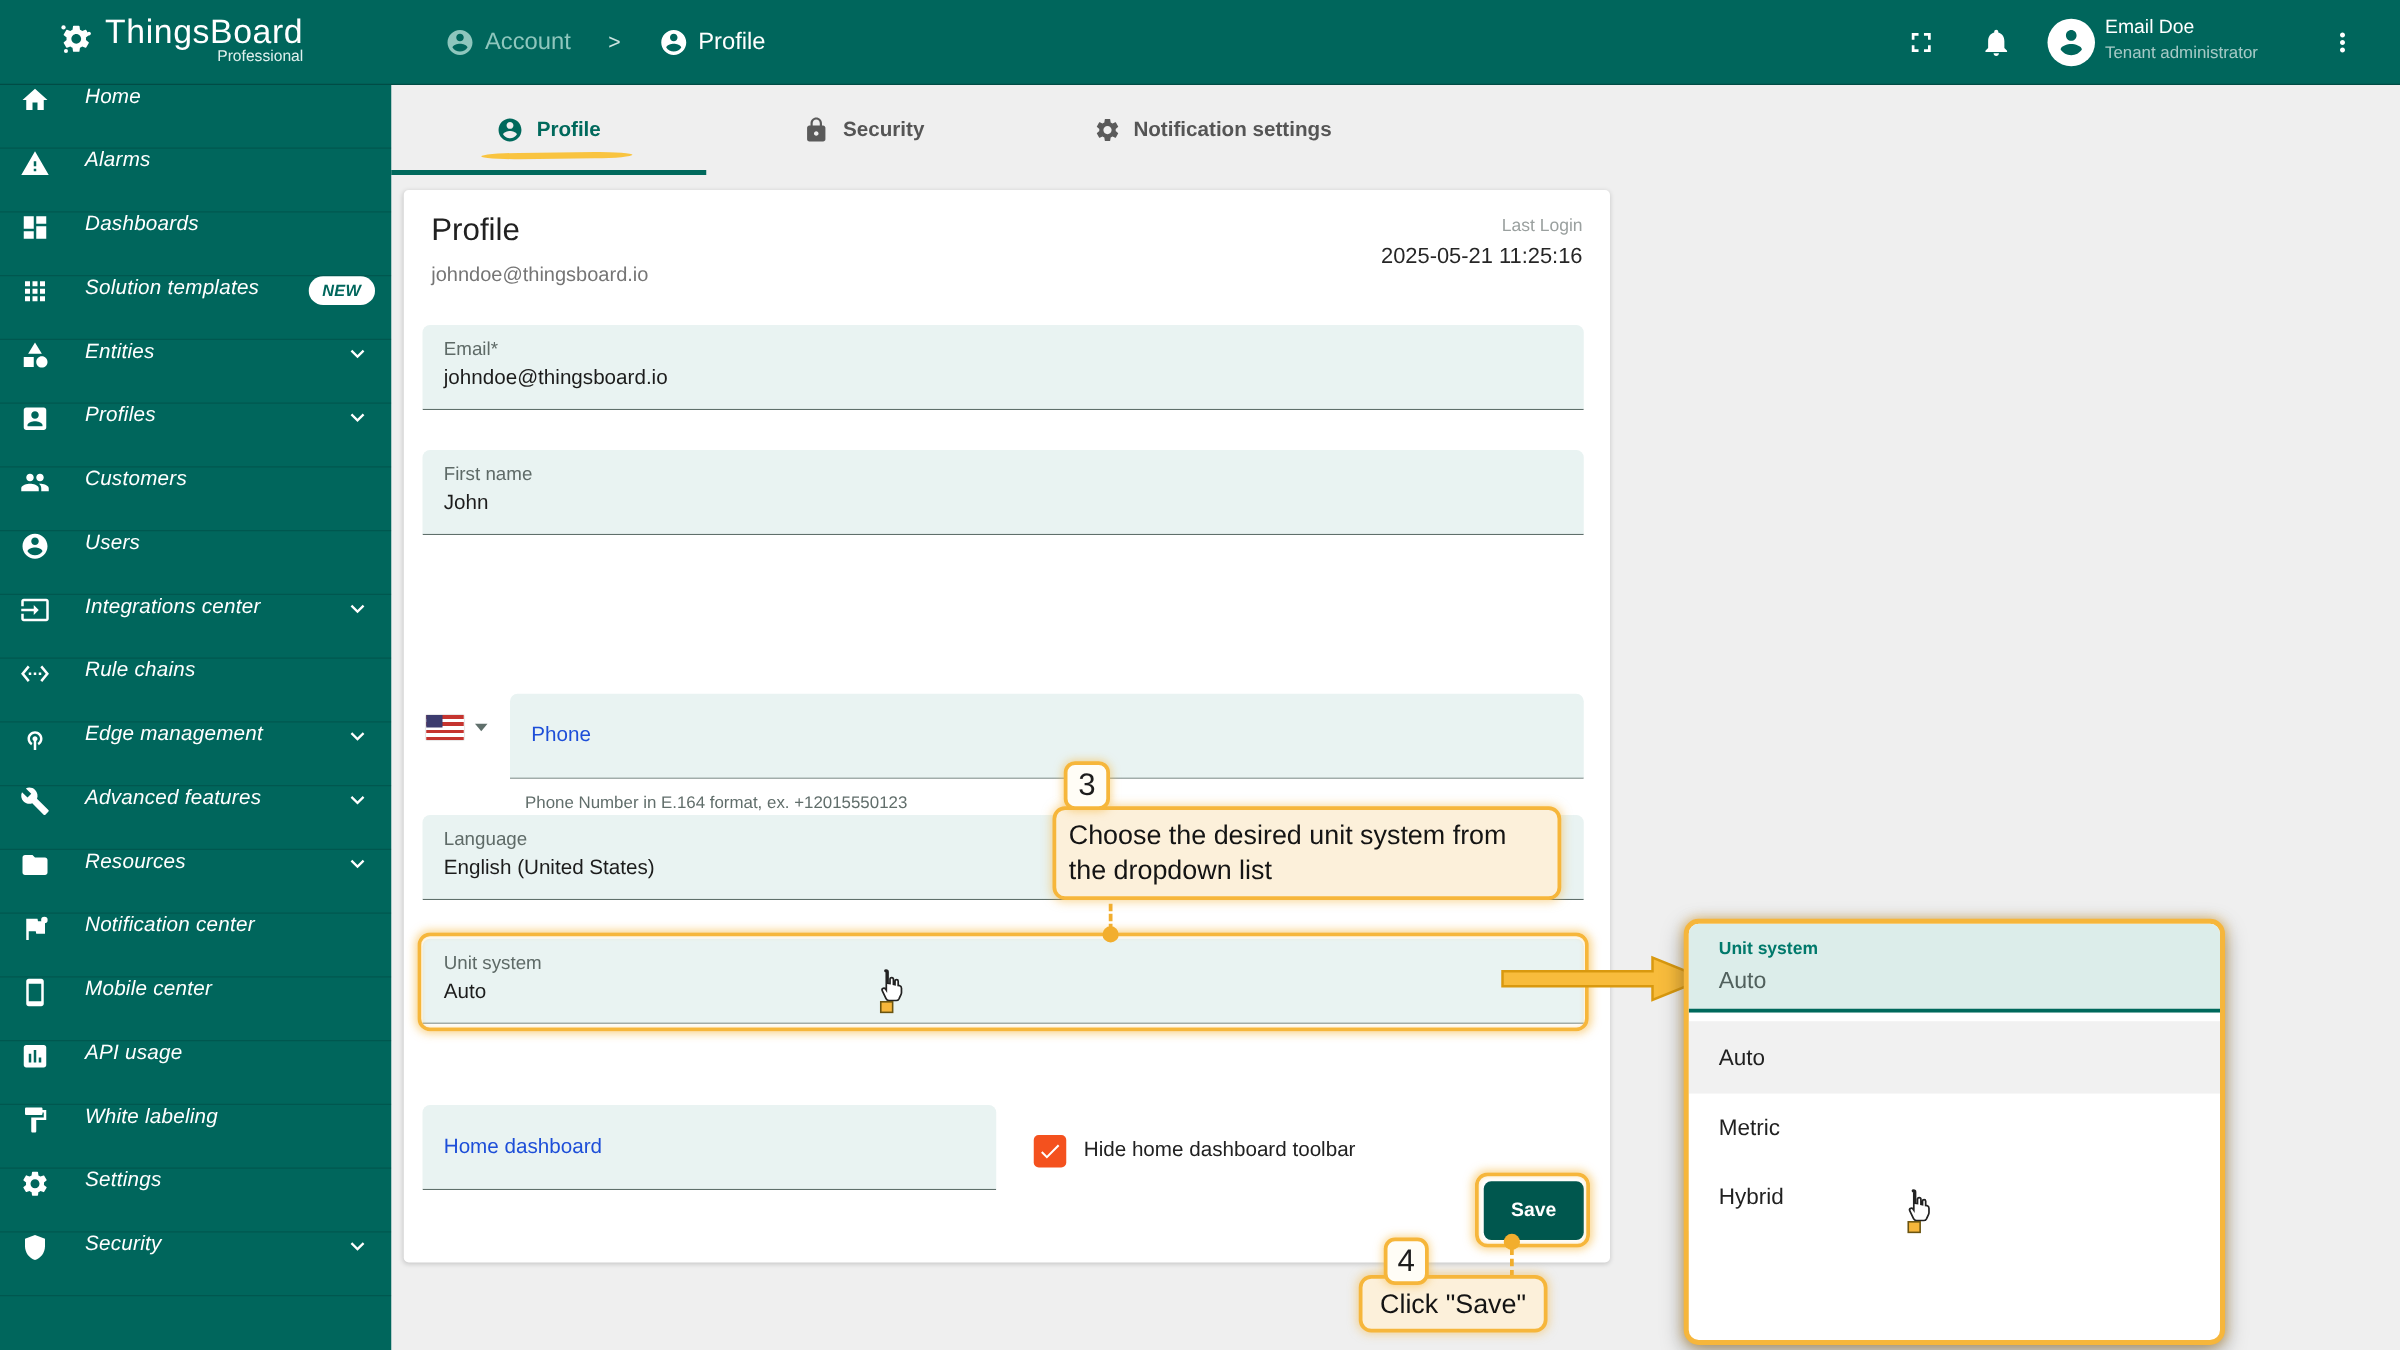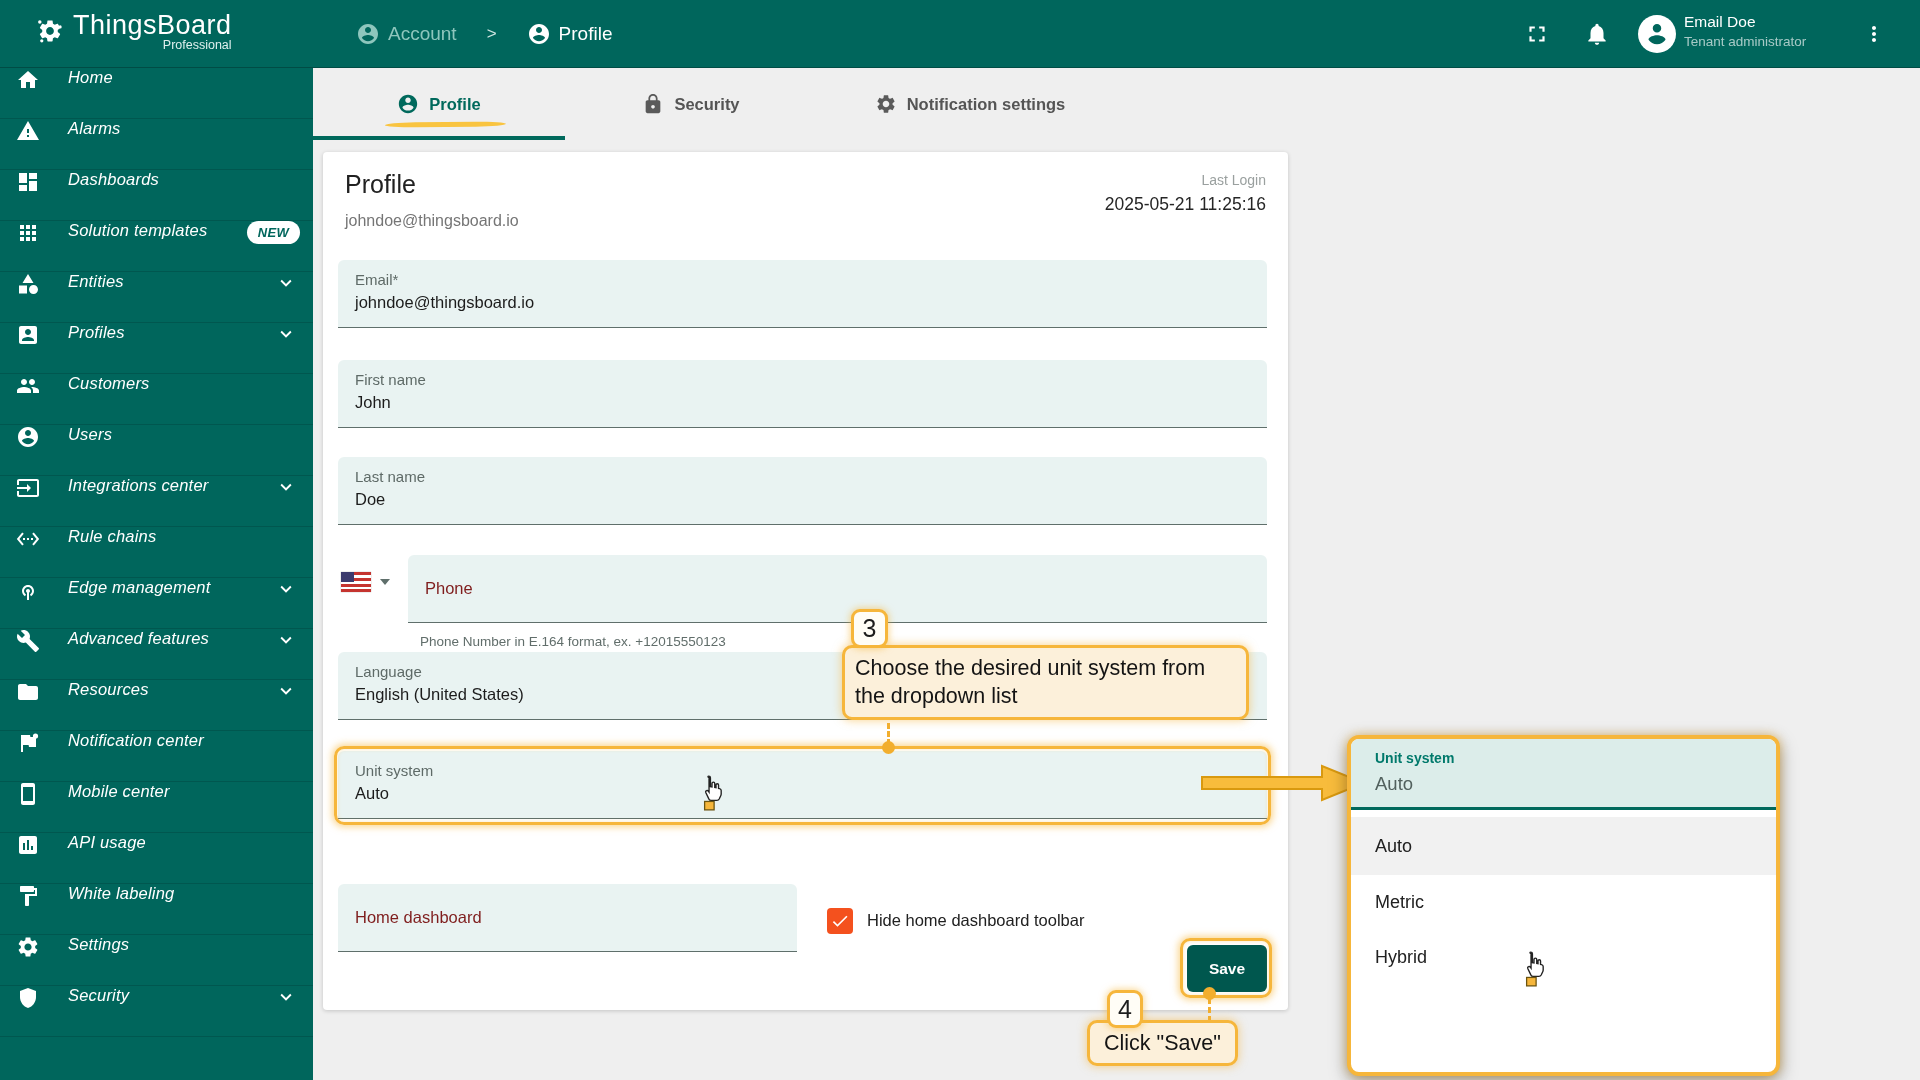--- a/index.html
+++ b/index.html
@@ -3,21 +3,21 @@
 <meta charset="utf-8">
 <style>
   * { margin:0; padding:0; box-sizing:border-box; }
   html,body { width:1920px; height:1080px; overflow:hidden; background:#efefef;
               font-family:"Liberation Sans", sans-serif; }
   .stage { position:relative; width:1920px; height:1080px; }
 
   
   .app-header { position:absolute; left:0; top:0; width:1920px; height:68px;
                 background:#00665c; border-bottom:1px solid rgba(0,0,0,.25); z-index:5; }
-  .logo { position:absolute; left:37px; top:10px; display:flex; align-items:center; gap:10px; }
+  .logo { position:absolute; left:48px; top:10px; display:flex; align-items:center; gap:10px; }
   .logo-text { display:flex; flex-direction:column; align-items:flex-end; }
   .logo-title { color:#fff; font-size:27px; font-weight:400; letter-spacing:.5px; line-height:30px; }
   .logo-sub { color:#dff0ee; font-size:12.5px; margin-top:-2px; }
   .breadcrumb { position:absolute; left:356px; top:0; height:68px; display:flex; align-items:center; gap:30px; }
   .bc-item { display:flex; align-items:center; gap:8px; font-size:19px; cursor:pointer; }
   .bc-item.muted { color:#8ec6bd; }
   .bc-item.current { color:#fff; }
   .bc-sep { color:#cfe6e2; font-size:17px; }
   .hicon { width:26px; height:26px; cursor:pointer; }
   .fullscreen-btn { position:absolute; right:370px; top:21px; }
@@ -55,21 +55,21 @@
           border-radius:4px; box-shadow:0 1px 4px rgba(0,0,0,.18); }
   .card-title { position:absolute; left:22px; top:18px; font-size:25px; font-weight:500; color:#212121; }
   .card-subtitle { position:absolute; left:22px; top:60px; font-size:16px; color:#757575; }
   .lastlogin-label { position:absolute; right:22px; top:20px; font-size:14px; color:#9aa09f; }
   .lastlogin-value { position:absolute; right:22px; top:42px; font-size:17.5px; color:#262626; }
 
   .field { position:absolute; left:15px; width:929px; height:68px; background:#e9f3f2;
            border-bottom:1.5px solid #5f6f6b; border-radius:6px 6px 0 0; cursor:text; }
   .field .flabel { position:absolute; left:17px; top:11px; font-size:15px; color:#5e6a67; }
   .field .fvalue { position:absolute; left:17px; top:33px; font-size:16.5px; color:#1c1c1c; }
-  .field .fplaceholder { color:#7f1d1d; }
+  .field .fplaceholder { color:#1d4ed8; }
   .f-email { top:108px; } .f-first { top:208px; } .f-last { top:305px; }
   .f-phone { top:403px; left:85px; width:859px; cursor:text; }
   .phone-flag-box { position:absolute; left:18px; top:420px; display:flex; align-items:center; gap:9px; cursor:pointer; }
   .flag { position:relative; width:30px; height:20px;
           background:repeating-linear-gradient(180deg,#c5342f 0 2.9px,#fff 2.9px 5.8px); box-shadow:0 0 1px rgba(0,0,0,.4); }
   .flag .canton { position:absolute; left:0; top:0; width:13px; height:10px; background:#3c3b6e; }
   .flag-caret { width:0; height:0; border-left:5px solid transparent; border-right:5px solid transparent;
                 border-top:6px solid #5f6f6b; }
   .phone-hint { position:absolute; left:97px; top:482px; font-size:13.5px; color:#616e6b; }
   .f-language { top:500px; } .f-unit { top:599px; cursor:pointer; }
@@ -352,24 +352,20 @@
       <div class="lastlogin-value">2025-05-21 11:25:16</div>
 
       <div class="field f-email">
         <div class="flabel">Email*</div>
         <div class="fvalue">johndoe@thingsboard.io</div>
       </div>
       <div class="field f-first">
         <div class="flabel">First name</div>
         <div class="fvalue">John</div>
       </div>
-      <div class="field f-last">
-        <div class="flabel">Last name</div>
-        <div class="fvalue">Doe</div>
-      </div>
 
       <div class="phone-flag-box">
         <span class="flag">
             <span class="canton"></span>
           </span>
         <span class="flag-caret"></span>
       </div>
       <div class="field f-phone">
         <div class="fvalue fplaceholder">Phone</div>
       </div>

